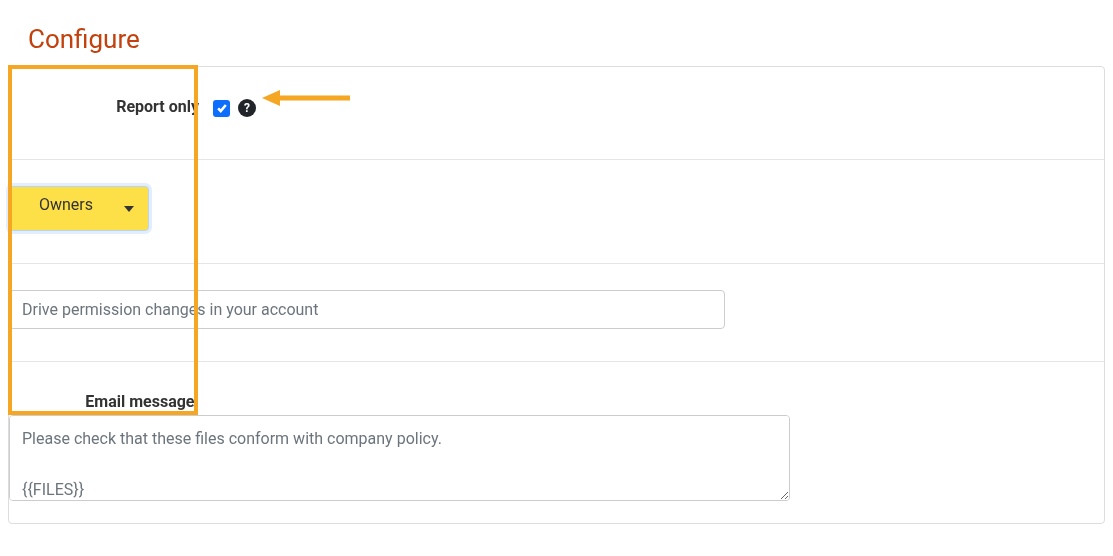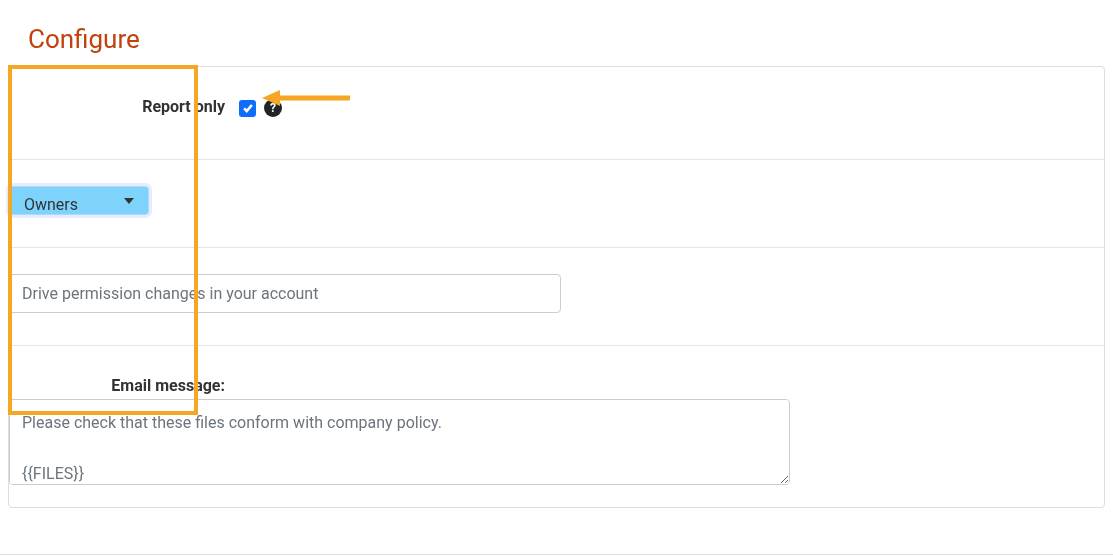--- a/index.html
+++ b/index.html
@@ -31,21 +31,21 @@
       display: flex;
       align-items: flex-start;
       border-bottom: 1px solid #e5e5e5;
       padding: 26px 0;
       position: relative;
     }
     .form-row:last-child {
       border-bottom: none;
     }
     .form-label-col {
-      width: 230px;
+      width: 204px;
       text-align: right;
       padding-right: 14px;
       padding-top: 8px;
       flex-shrink: 0;
     }
     .form-label {
       font-weight: 700;
       color: #333;
       font-size: 16px;
     }
@@ -99,40 +99,41 @@
       font-size: 12px;
       font-weight: 700;
       cursor: pointer;
     }
     .select-wrap {
       position: relative;
       display: inline-block;
       border: 1px solid #b8d4f0;
       border-radius: 4px;
       box-shadow: 0 0 0 3px rgba(13,110,253,0.12);
-      background: #7dd3fc;
-      padding: 8px 40px 0 14px;
+      background: #fde047;
+      padding: 8px 40px 16px 14px;
       font-size: 16px;
       color: #333;
       cursor: pointer;
       min-width: 140px;
+      text-align: center;
     }
     .select-caret {
       position: absolute;
       right: 14px;
       top: 50%;
       transform: translateY(-50%);
       width: 0;
       height: 0;
       border-left: 5px solid transparent;
       border-right: 5px solid transparent;
       border-top: 6px solid #333;
     }
     .text-input {
-      width: 552px;
+      width: 716px;
       max-width: 100%;
       border: 1px solid #ccc;
       border-radius: 4px;
       padding: 9px 12px;
       font-size: 16px;
       color: #6c757d;
       font-family: inherit;
       outline: none;
     }
     .textarea-input {

